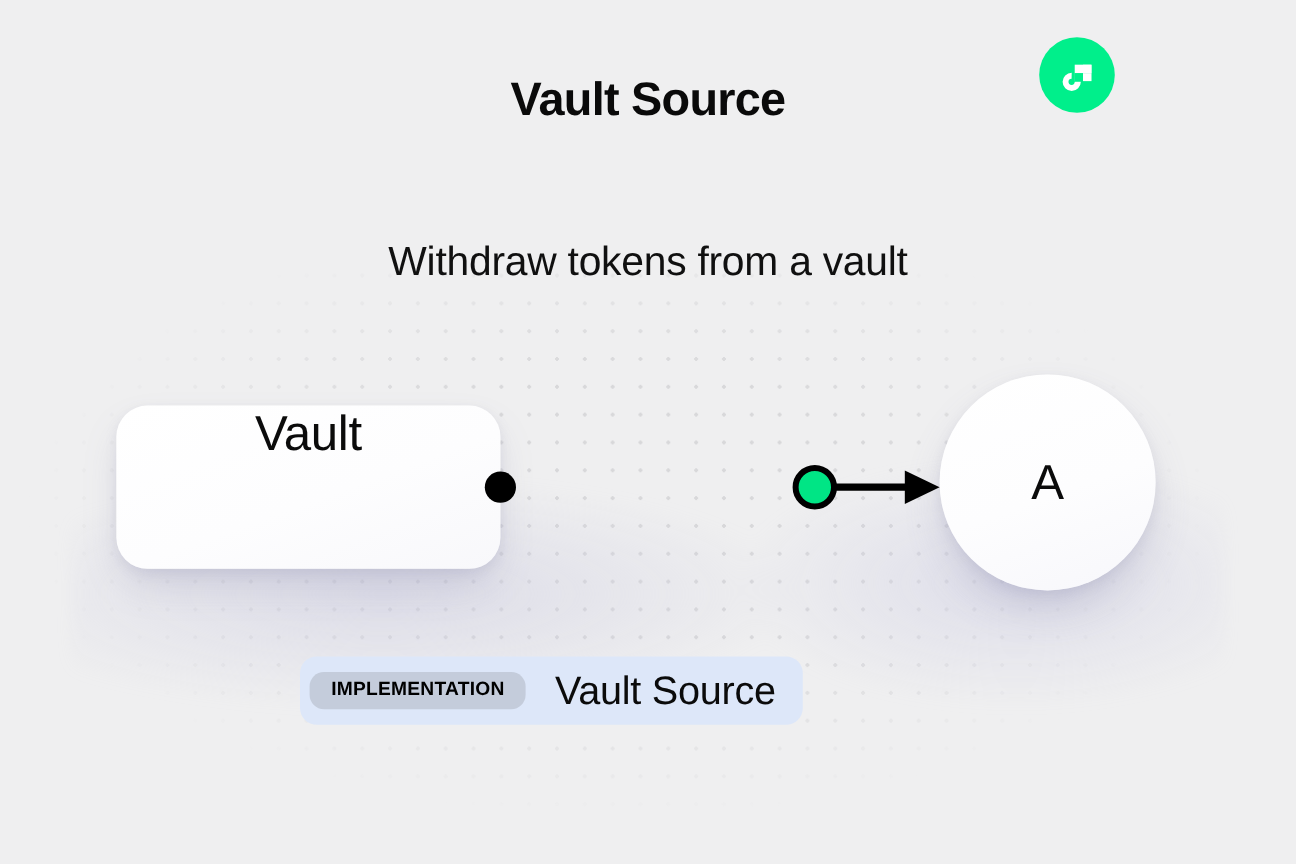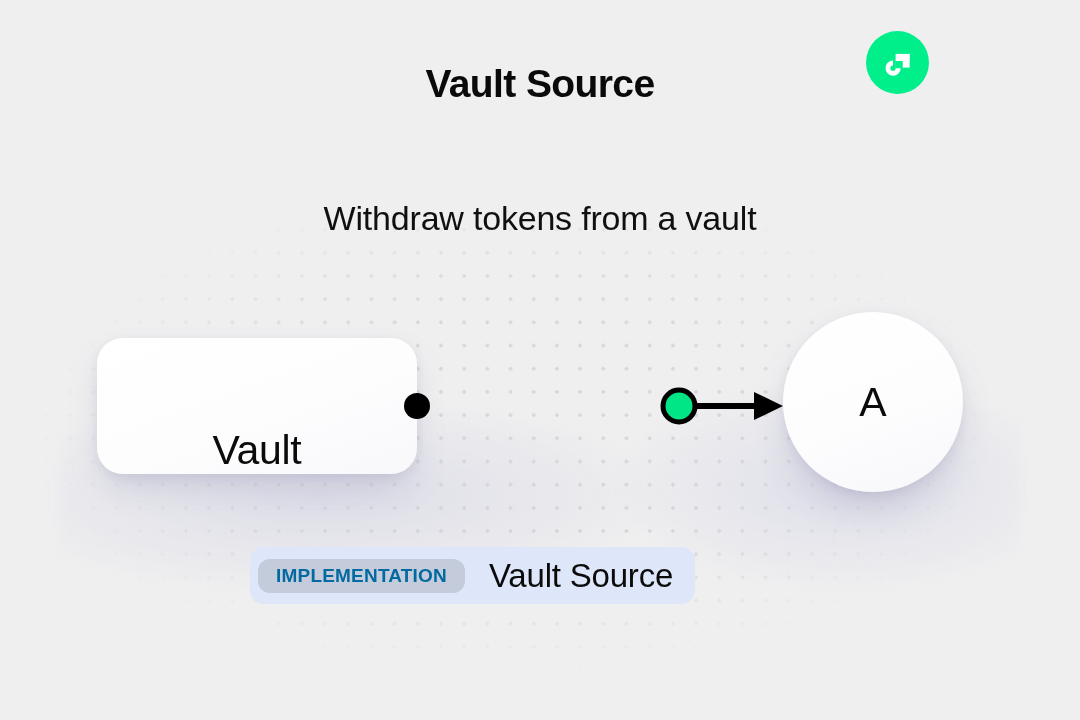--- a/index.html
+++ b/index.html
@@ -99,21 +99,21 @@
     position: absolute;
     left: 97px;
     top: 338px;
     width: 320px;
     height: 136px;
     border-radius: 26px;
     background: linear-gradient(160deg, #ffffff 0%, #fdfdfe 55%, #f8f8fb 100%);
     box-shadow: 0 16px 34px -8px rgba(120,120,160,.28),
                 0 3px 10px rgba(130,130,165,.12);
     display: flex;
-    align-items: flex-end;
+    align-items: flex-start;
     justify-content: center;
   }
   .node-vault .node-label {
     font-size: 41px;
     font-weight: 400;
     letter-spacing: -0.3px;
     color: #0b0b0b;
   }
 
   .node-circle {
@@ -153,22 +153,22 @@
     top: 547px;
     height: 57px;
     border-radius: 14px;
     background: #dde7f9;
     display: flex;
     align-items: center;
     padding: 0 22px 0 8px;
   }
   .impl-pill {
     background: #c4ccdb;
-    color: #0369a1;
-    font-size: 19px;
+    color: #000000;
+    font-size: 16px;
     font-weight: 700;
     letter-spacing: 0.2px;
     border-radius: 12px;
     padding: 7px 18px 8px 18px;
     line-height: 1;
   }
   .impl-name {
     font-size: 33px;
     font-weight: 400;
     letter-spacing: -0.2px;

